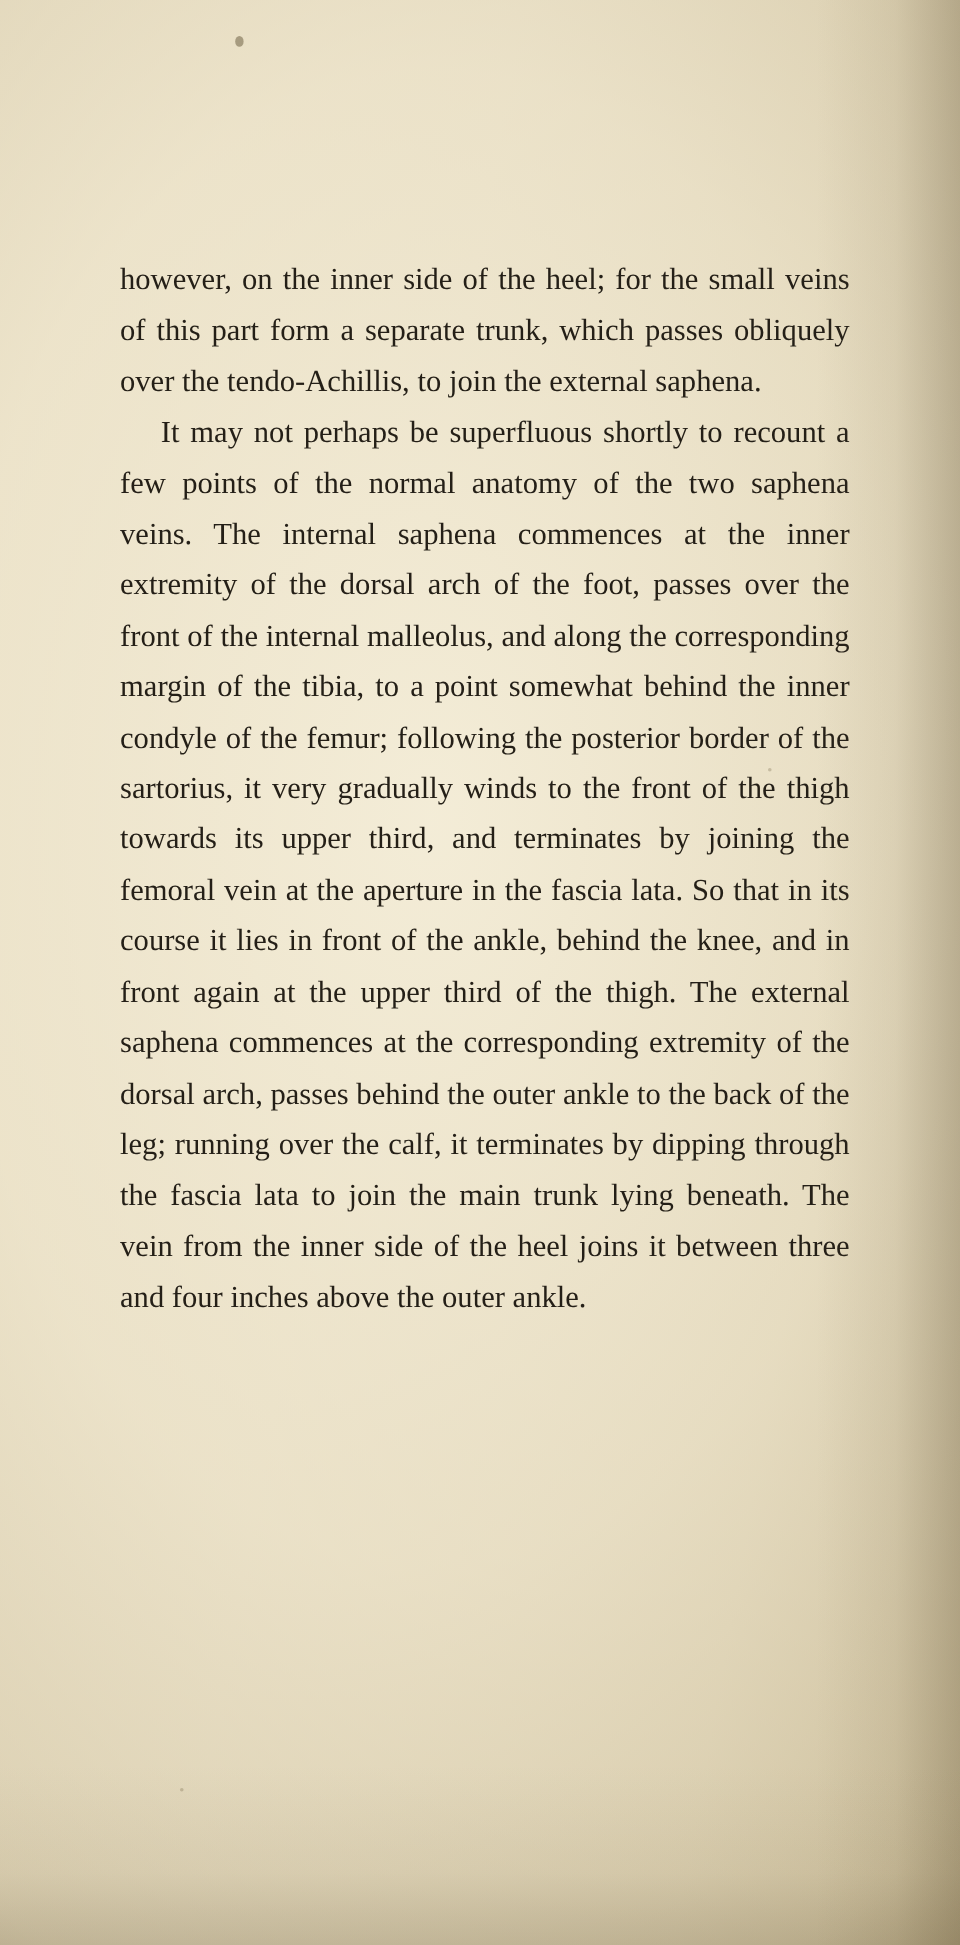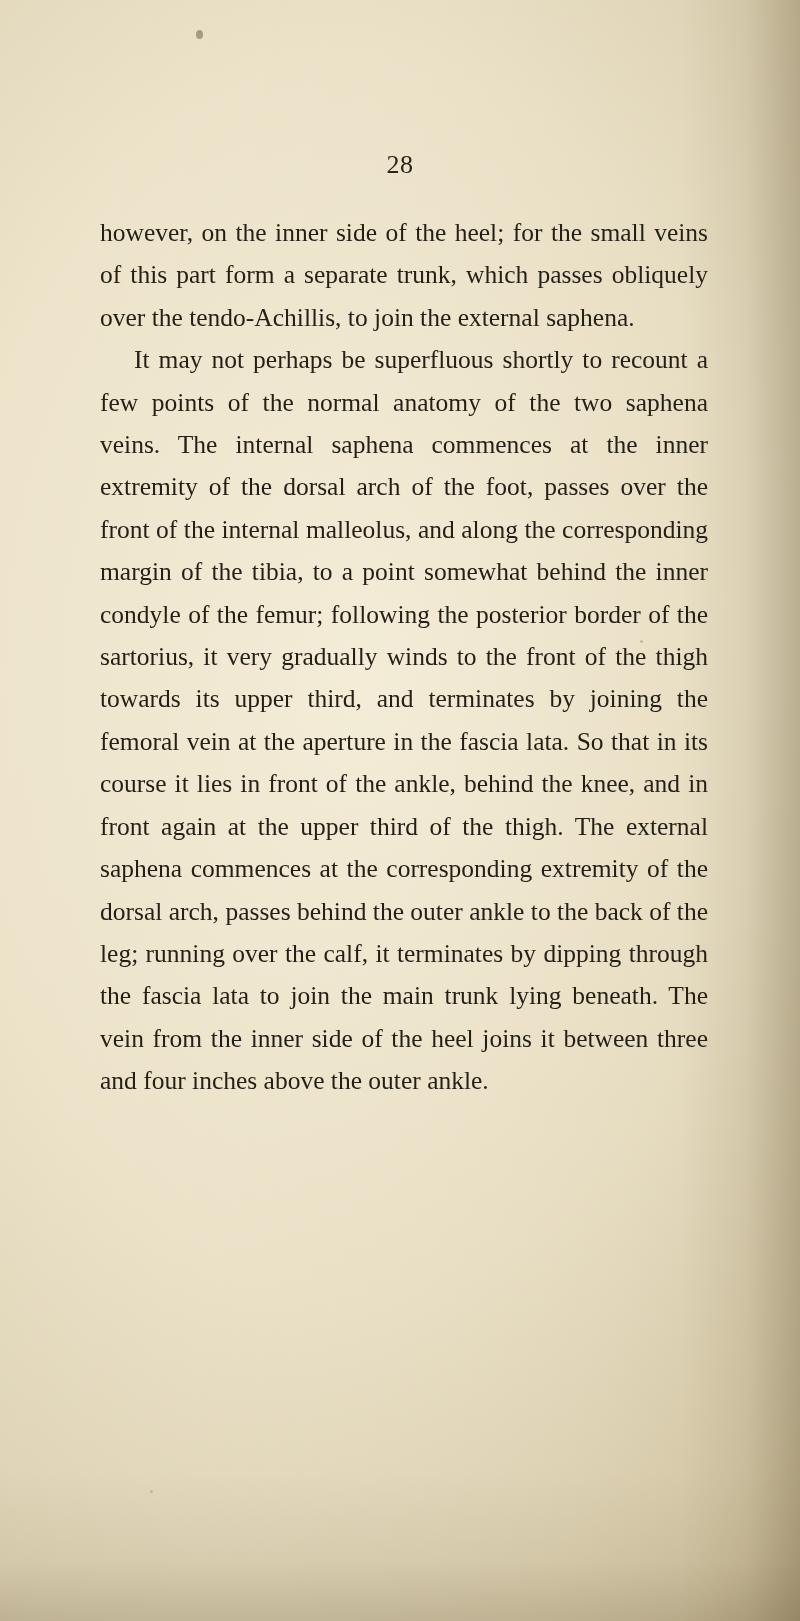--- a/index.html
+++ b/index.html
@@ -85,21 +85,20 @@
 <body>
 
 <div class="page"></div>
 
 <div class="speck" style="left:196px; top:30px; width:7px; height:9px;"></div>
 <div class="speck" style="left:640px; top:640px; width:3px; height:3px; opacity:0.3;"></div>
 <div class="speck" style="left:150px; top:1490px; width:3px; height:3px; opacity:0.3;"></div>
 
 <div class="content">
 
-  <div class="folio">28</div>
 
   <div class="body-text">
     <p>however, on the inner side of the heel; for the small veins of this part form a separate trunk, which passes obliquely over the tendo-Achillis, to join the external saphena.</p>
     <p class="indent">It may not perhaps be superfluous shortly to recount a few points of the normal anatomy of the two saphena veins. The internal saphena commences at the inner extremity of the dorsal arch of the foot, passes over the front of the internal malleolus, and along the corresponding margin of the tibia, to a point somewhat behind the inner condyle of the femur; following the posterior border of the sartorius, it very gradually winds to the front of the thigh towards its upper third, and terminates by joining the femoral vein at the aperture in the fascia lata. So that in its course it lies in front of the ankle, behind the knee, and in front again at the upper third of the thigh. The external saphena commences at the corresponding extremity of the dorsal arch, passes behind the outer ankle to the back of the leg; running over the calf, it terminates by dipping through the fascia lata to join the main trunk lying beneath. The vein from the inner side of the heel joins it between three and four inches above the outer ankle.</p>
   </div>
 
 </div>
 
 <div class="edge-shadow-right"></div>
 <div class="edge-shadow-bottom"></div>

